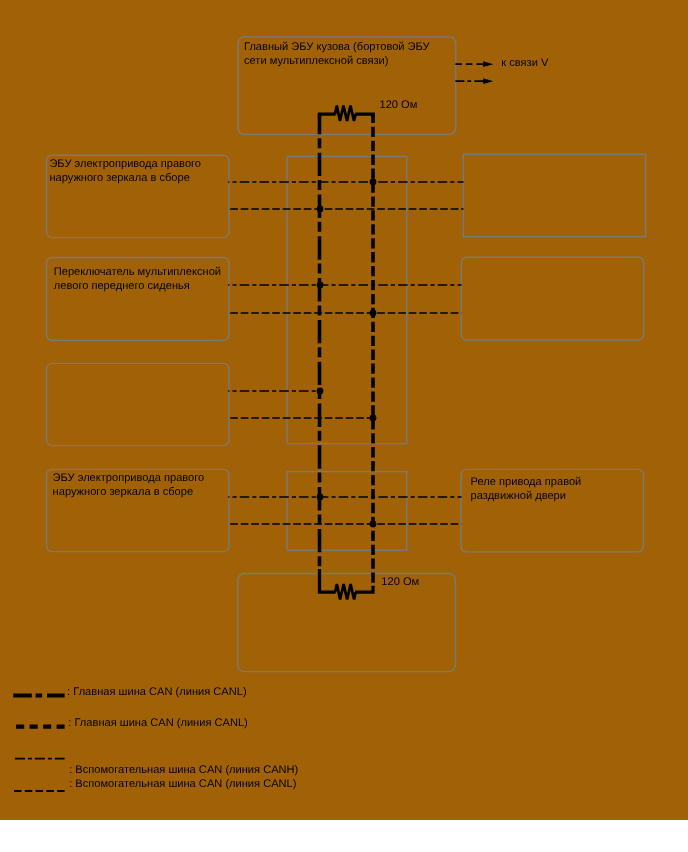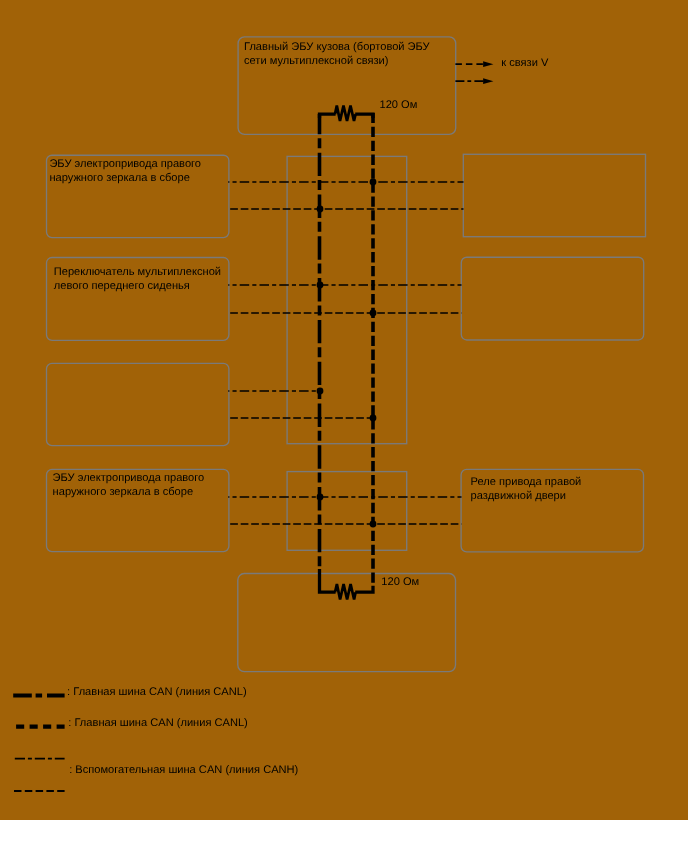--- a/index.html
+++ b/index.html
@@ -99,14 +99,15 @@
 левого переднего сиденья</div>
 <div class="lbl" style="left:52.6px;top:472px;">ЭБУ электропривода правого
 наружного зеркала в сборе</div>
 
 <div class="lbl" style="left:470.6px;top:476px;">Реле привода правой
 раздвижной двери</div>
 
 <div class="lbl" style="left:67.1px;top:685.8px;">: Главная шина CAN (линия CANL)</div>
 <div class="lbl" style="left:68.3px;top:716.8px;">: Главная шина CAN (линия CANL)</div>
 <div class="lbl" style="left:69.2px;top:748px;margin-top:16px;">: Вспомогательная шина CAN (линия CANH)</div>
+<div class="lbl" style="left:69.2px;top:778.1px;">: Вспомогательная шина CAN (линия CANL)</div>
 
 </div>
 
 </body></html>

